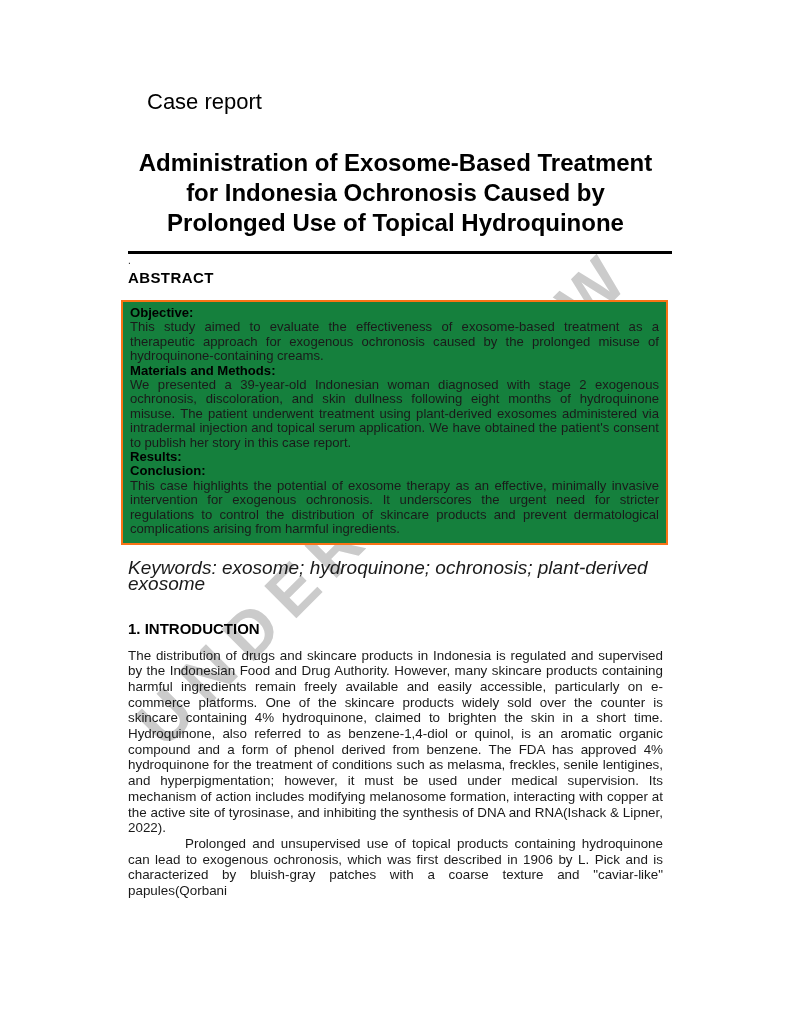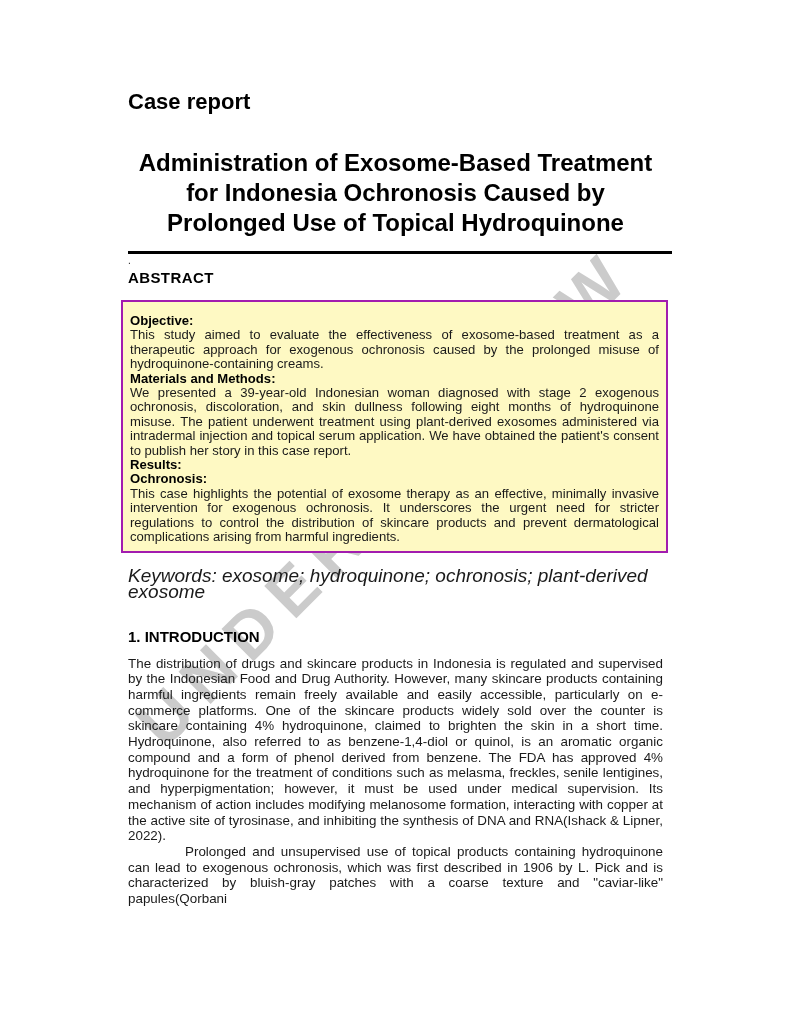--- a/index.html
+++ b/index.html
@@ -26,22 +26,23 @@
     user-select: none;
   }
   .content {
     position: relative;
     z-index: 1;
     padding: 88px 128px 0 128px;
   }
   .kicker {
     font-size: 22px;
     line-height: 27px;
-    font-weight: bold;
+    font-weight: normal;
     color: #000;
+    margin-left: 19px;
   }
   .title-block {
     margin-top: 33px;
     text-align: center;
     font-size: 24px;
     line-height: 30px;
     font-weight: bold;
     color: #000;
   }
   .rule {
@@ -60,23 +61,23 @@
     font-size: 15px;
     line-height: 18px;
     font-weight: bold;
     letter-spacing: 0.4px;
     color: #000;
   }
   .abstract-box {
     margin-top: 13px;
     margin-left: -7px;
     margin-right: -5px;
-    background: #fef9c3;
-    border: 2px solid #a21caf;
-    padding: 12px 7px 6px 7px;
+    background: #15803d;
+    border: 2px solid #f97316;
+    padding: 4px 7px 6px 7px;
     font-size: 13.1px;
     line-height: 14.4px;
   }
   .abs-label {
     font-weight: bold;
     color: #000;
   }
   .abs-text {
     text-align: justify;
   }
@@ -133,21 +134,21 @@
         <div class="abs-text">This study aimed to evaluate the effectiveness of exosome-based treatment as a therapeutic approach for exogenous ochronosis caused by the prolonged misuse of hydroquinone-containing creams.</div>
       </div>
       <div>
         <div class="abs-label">Materials and Methods:</div>
         <div class="abs-text">We presented a 39-year-old Indonesian woman diagnosed with stage 2 exogenous ochronosis, discoloration, and skin dullness following eight months of hydroquinone misuse. The patient underwent treatment using plant-derived exosomes administered via intradermal injection and topical serum application. We have obtained the patient's consent to publish her story in this case report.</div>
       </div>
       <div>
         <div class="abs-label">Results:</div>
       </div>
       <div>
-        <div class="abs-label">Ochronosis:</div>
+        <div class="abs-label">Conclusion:</div>
         <div class="abs-text">This case highlights the potential of exosome therapy as an effective, minimally invasive intervention for exogenous ochronosis. It underscores the urgent need for stricter regulations to control the distribution of skincare products and prevent dermatological complications arising from harmful ingredients.</div>
       </div>
     </div>
 
     <div class="keywords-line">Keywords: exosome; hydroquinone; ochronosis; plant-derived exosome</div>
 
     <div class="intro-heading">1. INTRODUCTION</div>
 
     <p class="intro-par">The distribution of drugs and skincare products in Indonesia is regulated and supervised by the Indonesian Food and Drug Authority. However, many skincare products containing harmful ingredients remain freely available and easily accessible, particularly on e-commerce platforms. One of the skincare products widely sold over the counter is skincare containing 4% hydroquinone, claimed to brighten the skin in a short time. Hydroquinone, also referred to as benzene-1,4-diol or quinol, is an aromatic organic compound and a form of phenol derived from benzene. The FDA has approved 4% hydroquinone for the treatment of conditions such as melasma, freckles, senile lentigines, and hyperpigmentation; however, it must be used under medical supervision. Its mechanism of action includes modifying melanosome formation, interacting with copper at the active site of tyrosinase, and inhibiting the synthesis of DNA and RNA(Ishack &amp; Lipner, 2022).</p>
     <p class="intro-par indented">Prolonged and unsupervised use of topical products containing hydroquinone can lead to exogenous ochronosis, which was first described in 1906 by L. Pick and is characterized by bluish-gray patches with a coarse texture and "caviar-like" papules(Qorbani</p>

